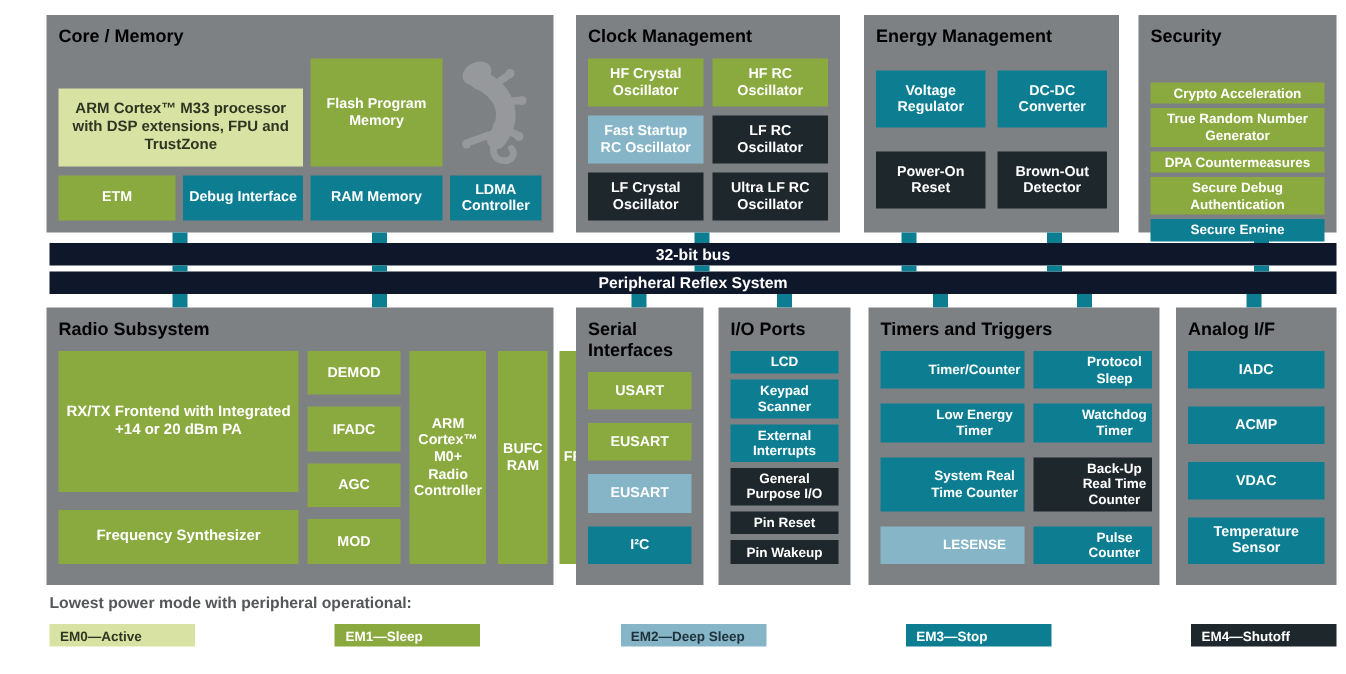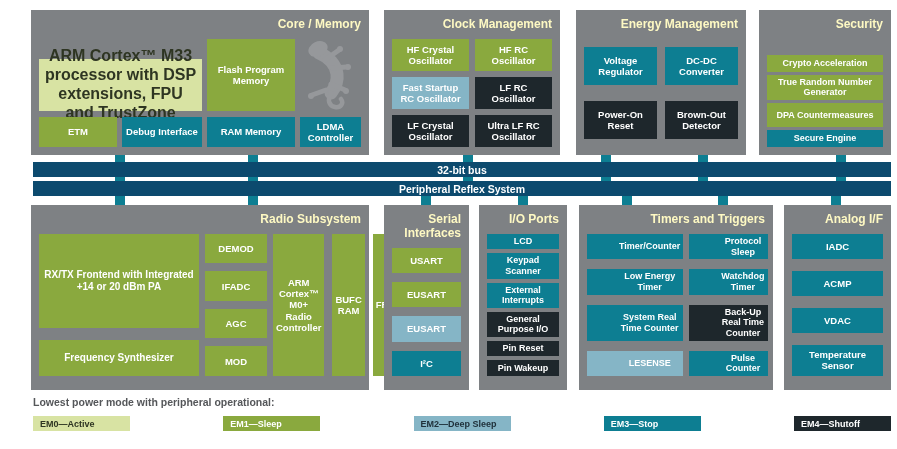--- a/index.html
+++ b/index.html
@@ -3,21 +3,21 @@
 <meta charset="utf-8">
 <style>
   * { margin:0; padding:0; box-sizing:border-box; }
   html, body { background:#ffffff; }
   body { font-family:"Liberation Sans", sans-serif; }
 
   .canvas { position:relative; width:897px; height:449px; background:#ffffff; overflow:hidden; }
 
   .panel { position:absolute; background:#7e8184; padding:6px 8px 8px; display:flex; flex-direction:column; }
   .panel.bottom { padding-bottom:14px; }
-  .panel-title { color:#fef9c3; font-weight:bold; font-size:12px; text-align:right; line-height:1.15; padding:2px 0 7px; }
+  .panel-title { color:#000000; font-weight:bold; font-size:12px; text-align:left; line-height:1.15; padding:2px 0 7px; }
   .panel-body { flex:1; min-height:0; }
 
   .blk { display:flex; align-items:center; justify-content:center; text-align:center;
          font-weight:bold; font-size:9.5px; line-height:1.18; padding:2px 3px; color:#ffffff; }
   .em0 { background:#d8e3a3; color:#2e3522; }
   .em1 { background:#8aa93e; }
   .em2 { background:#85b5c6; }
   .em3 { background:#0d7e92; }
   .em4 { background:#1e272c; }
 
@@ -27,21 +27,21 @@
   #p-security { left:759px; top:10px;  width:132px; height:145px;gap:16px; }
   #p-radio    { left:31px;  top:205px; width:338px; height:185px; }
   #p-serial   { left:384px; top:205px; width:85px;  height:185px; }
   #p-io       { left:479px; top:205px; width:88px;  height:185px; }
   #p-timers   { left:579px; top:205px; width:194px; height:185px; }
   #p-analog   { left:784px; top:205px; width:107px; height:185px; }
 
   
   .core-body { display:flex; flex-direction:column; gap:6px; }
   .core-row1 { display:flex; gap:5px; height:72px; }
-  .core-cpu  { flex:0 0 163px; font-size:16px;margin-top:20px; }
+  .core-cpu  { flex:0 0 163px; font-size:10px;margin-top:20px; }
   .core-flash{ flex:0 0 88px; }
   .core-gecko{ flex:1; display:flex; align-items:center; justify-content:center; }
   .core-row2 { display:flex; gap:5px; flex:1; }
   .core-etm  { flex:0 0 78px; }
   .core-dbg  { flex:0 0 80px; }
   .core-ram  { flex:0 0 88px; }
   .core-ldma { flex:1; }
 
   
   .clock-grid { display:grid; height:100%; grid-template-columns:1fr 1fr; grid-template-rows:1fr 1fr 1fr; gap:6px; }
@@ -78,21 +78,21 @@
   
   .timers-grid { display:grid; height:100%; grid-template-columns:1fr 1fr; grid-template-rows:1fr 1fr 1.3fr 1fr; gap:10px 6px; }
   .timers-grid .blk { font-size:9px;padding-left:32px; }
 
   
   .analog-col { display:flex; height:100%; flex-direction:column; gap:12px; }
   .analog-col .blk { flex:1; }
   .analog-col .temp { flex:1.3; }
 
   
-  .bus { position:absolute; left:33px; width:858px; height:15px; background:#0c4a6e; color:#ffffff;
+  .bus { position:absolute; left:33px; width:858px; height:15px; background:#0f172a; color:#ffffff;
          font-weight:bold; font-size:10.5px; display:flex; align-items:center; justify-content:center; }
   #bus1 { top:162px; }
   #bus2 { top:181px; }
   .stub { position:absolute; width:10px; background:#0d7e92; }
   .stub.a { top:155px; height:7px; }
   .stub.b { top:177px; height:4px; }
   .stub.c { top:196px; height:9px; }
 
   
   .legend-heading { position:absolute; left:33px; top:396px; font-size:10.5px; font-weight:bold; color:#55575a; }
@@ -163,20 +163,21 @@
       <div class="blk em4">Brown-Out Detector</div>
     </div>
   </section>
 
   <section class="panel" id="p-security">
     <div class="panel-title">Security</div>
     <div class="panel-body sec-col">
       <div class="blk em1 one">Crypto Acceleration</div>
       <div class="blk em1">True Random Number Generator</div>
       <div class="blk em1">DPA Countermeasures</div>
+      <div class="blk em1">Secure Debug Authentication</div>
       <div class="blk em3 one">Secure Engine</div>
     </div>
   </section>
 
   <div class="bus" id="bus1">
     <span>32-bit bus</span>
   </div>
   <div class="bus" id="bus2">
     <span>Peripheral Reflex System</span>
   </div>

